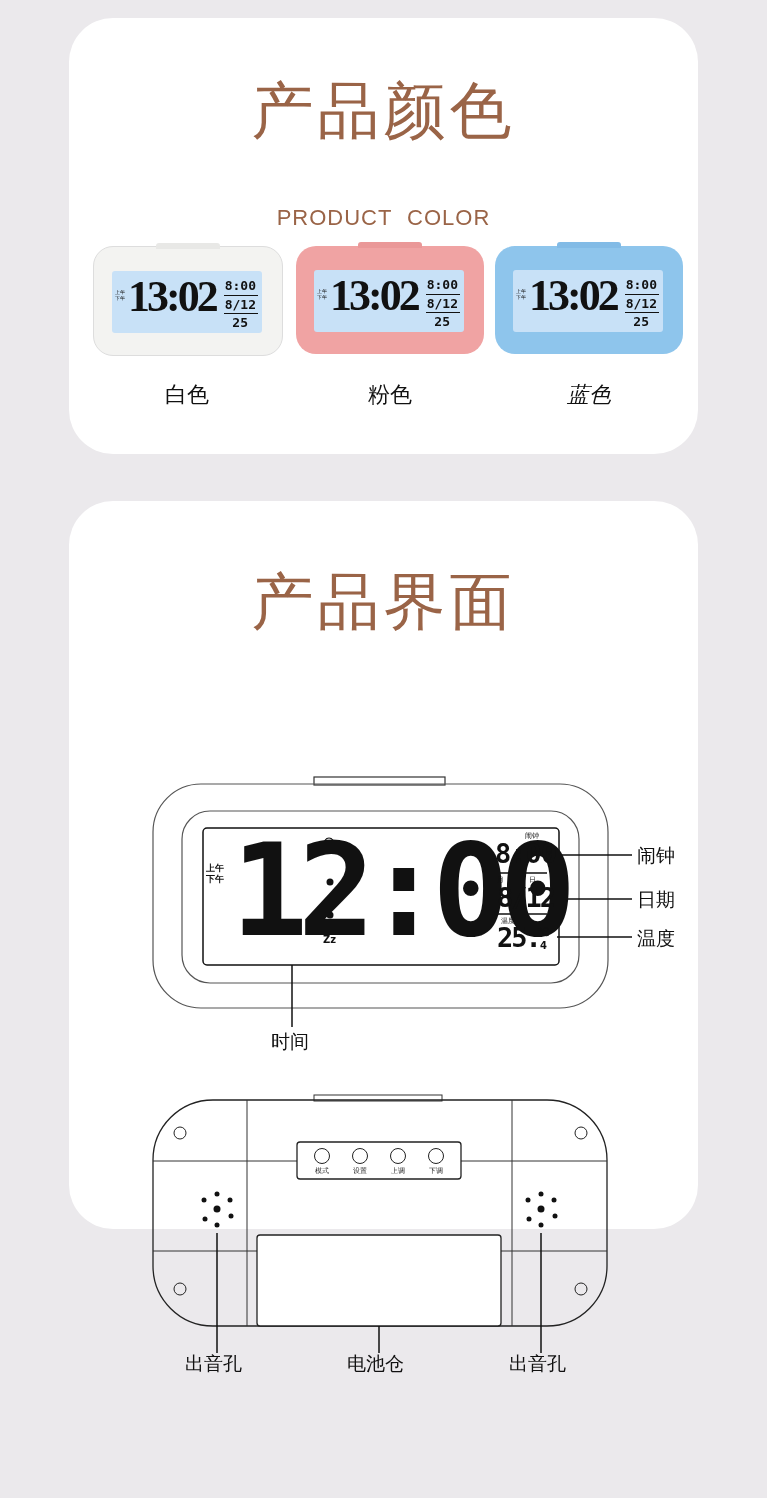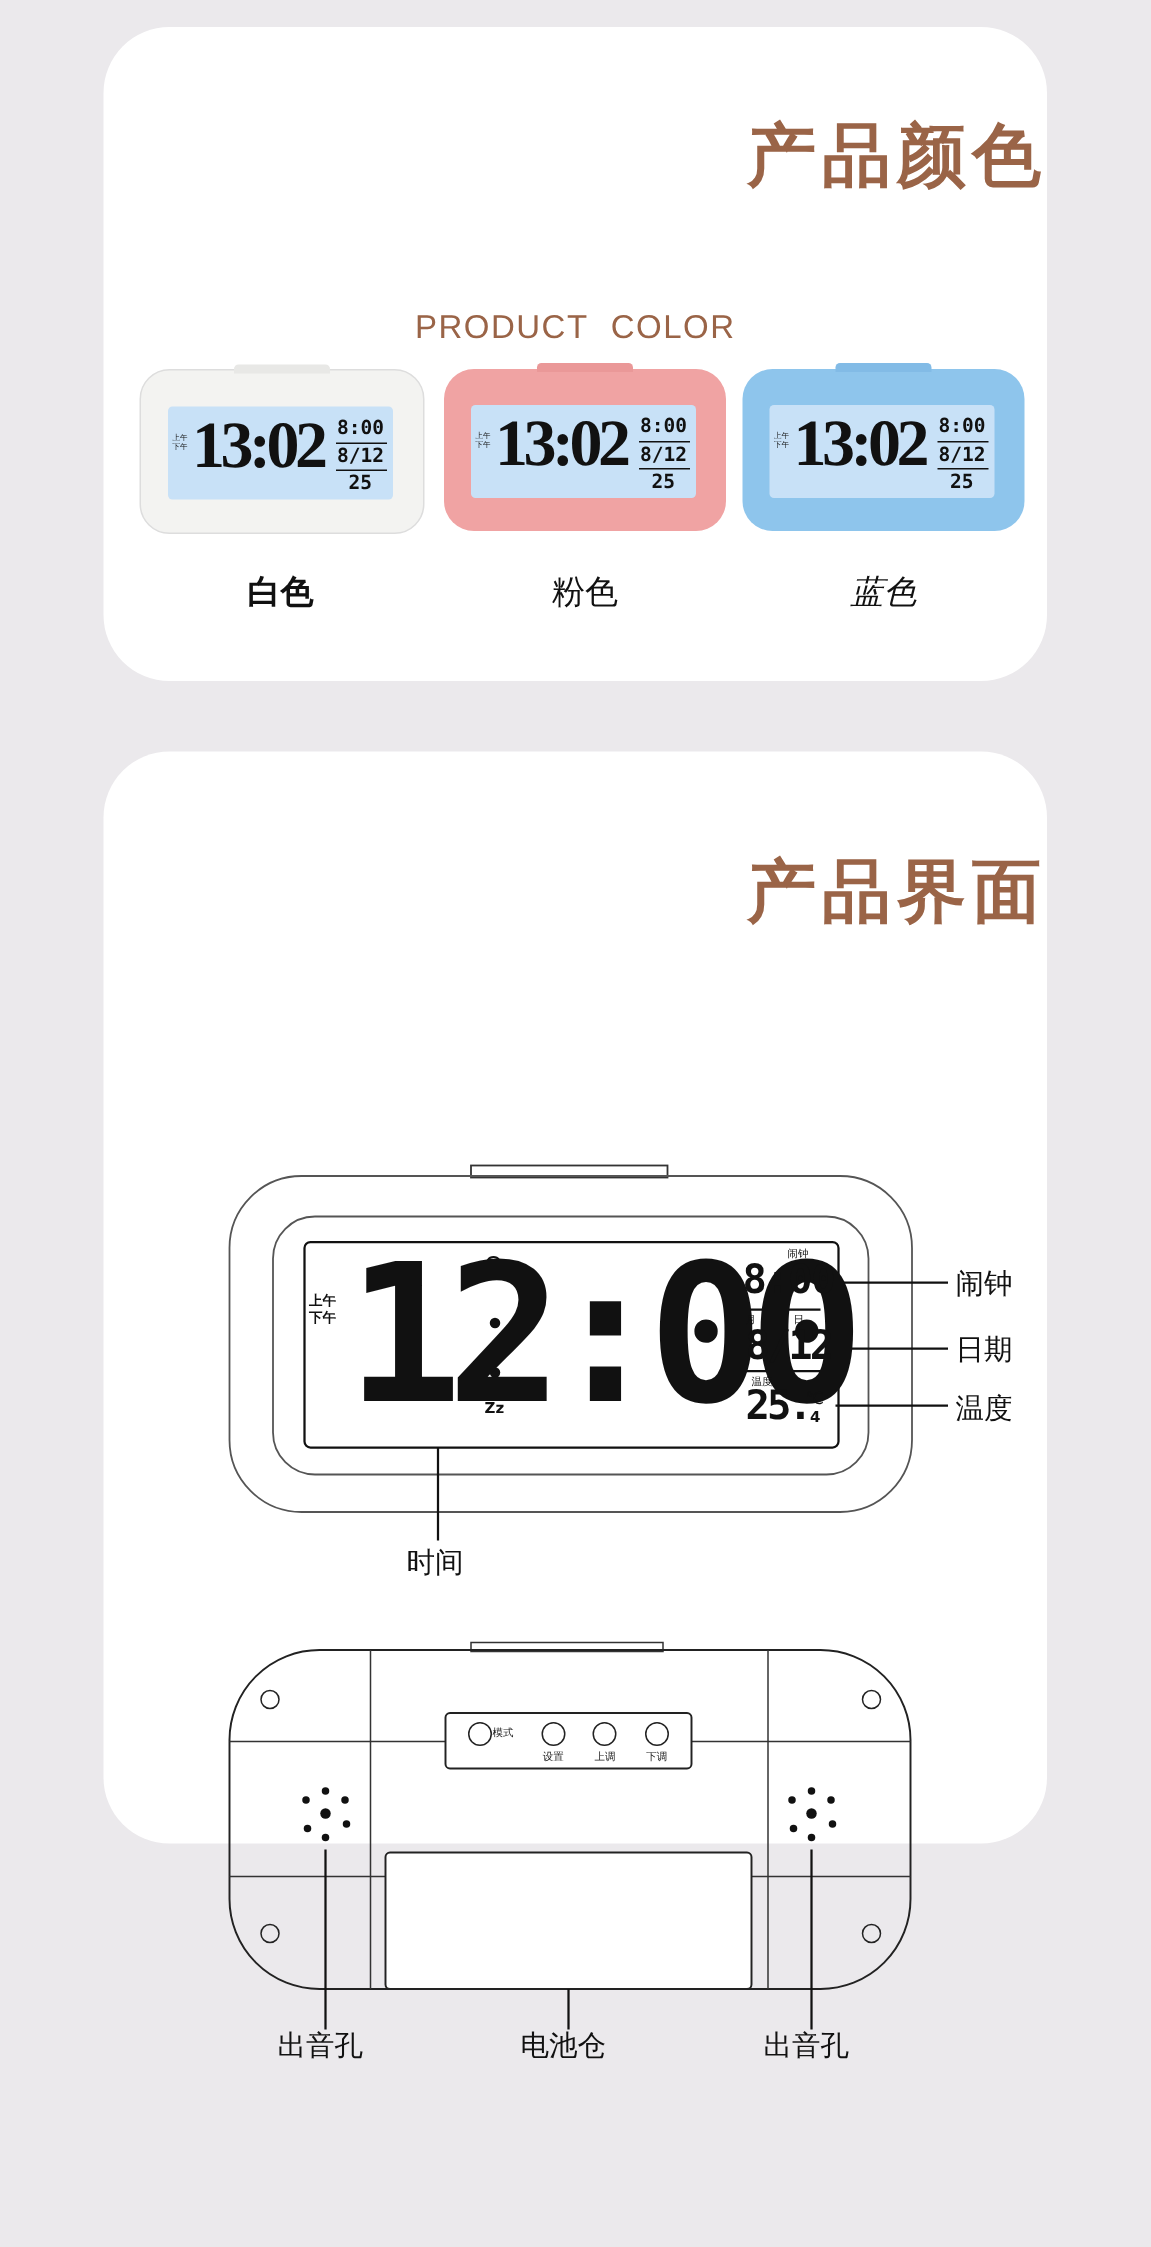--- a/index.html
+++ b/index.html
@@ -1,20 +1,20 @@
 <!DOCTYPE html>
 <html><head>
 <meta charset="utf-8">
 <style>
   html,body{margin:0;padding:0;}
   body{width:767px;height:1498px;background:#ebe9ec;position:relative;overflow:hidden;font-family:"DejaVu Sans","Liberation Sans",sans-serif;}
   .card{position:absolute;left:69px;width:629px;background:#fff;border-radius:44px;}
   #card1{top:18px;height:436px;}
   #card2{top:501px;height:728px;}
-  .title-cn{position:absolute;left:0;width:100%;text-align:right;color:#9a6447;font-weight:bold;font-size:46px;letter-spacing:4px;line-height:1;}
+  .title-cn{position:absolute;left:0;width:100%;text-align:center;color:#9a6447;font-weight:normal;font-size:62px;letter-spacing:4px;line-height:1;}
   .title-en{position:absolute;left:0;width:100%;text-align:center;color:#9a6447;font-family:"Liberation Sans",sans-serif;font-size:22px;letter-spacing:1px;word-spacing:8px;margin-top:44px;}
   .mini{position:absolute;top:228px;width:188px;height:108px;border-radius:20px;}
   .mini .topbtn{position:absolute;top:-4px;left:62px;width:64px;height:6px;border-radius:3px 3px 0 0;}
   .mini .lcd{position:absolute;left:18px;top:24px;width:150px;height:62px;background:#c8e1f7;border-radius:3px;}
   .mini .big{position:absolute;left:16px;top:4px;font-family:Liberation Serif, serif;font-weight:bold;font-size:44px;line-height:1;letter-spacing:-3px;color:#111;}
   .mini .sm{position:absolute;right:6px;font-family:"DejaVu Sans Mono",monospace;font-weight:bold;font-size:13px;line-height:1;color:#111;}
   .mini .ampm{position:absolute;left:3px;top:18px;font-size:5px;line-height:6px;color:#111;}
   .mini-label{position:absolute;top:362px;width:188px;text-align:center;font-size:22px;color:#111;}
   .sep{position:absolute;right:4px;width:34px;height:1px;background:#111;}
   .callout{position:absolute;font-size:19px;color:#111;}
@@ -31,21 +31,21 @@
     <div class="lcd">
       <div class="ampm">上午<br>下午</div>
       <div class="big">13:02</div>
       <div class="sm" style="top:8px;">8:00</div>
       <div class="sep" style="top:24px;"></div>
       <div class="sm" style="top:27px;">8/12</div>
       <div class="sep" style="top:42px;"></div>
       <div class="sm" style="top:45px;right:14px;">25</div>
     </div>
   </div>
-  <div class="mini-label" style="left:24px;font-weight:bold;">白色</div>
+  <div class="mini-label" style="left:24px;">白色</div>
 
   <div class="mini" style="left:227px;background:#f0a3a3;">
     <div class="topbtn" style="background:#ea9898;"></div>
     <div class="lcd">
       <div class="ampm">上午<br>下午</div>
       <div class="big">13:02</div>
       <div class="sm" style="top:8px;">8:00</div>
       <div class="sep" style="top:24px;"></div>
       <div class="sm" style="top:27px;">8/12</div>
       <div class="sep" style="top:42px;"></div>
@@ -142,21 +142,21 @@
         <circle cx="460" cy="718" r="2.5"></circle>
         <circle cx="486" cy="715" r="2.5"></circle>
         <circle cx="472" cy="724" r="2.5"></circle>
     </g>
     <line x1="148" y1="732" x2="148" y2="852" stroke="#111" stroke-width="1.5"></line>
     <line x1="310" y1="825" x2="310" y2="852" stroke="#111" stroke-width="1.5"></line>
     <line x1="472" y1="732" x2="472" y2="852" stroke="#111" stroke-width="1.5"></line>
   </svg>
 
   <div style="position:absolute;left:228px;top:641px;width:164px;height:37px;display:flex;justify-content:space-around;padding:0 6px;box-sizing:border-box;">
-    <div style="display:flex;flex-direction:row;align-items:flex-start;padding-top:6px;">
+    <div style="display:flex;flex-direction:column;align-items:center;padding-top:6px;">
       <div style="width:14px;height:14px;border:1.2px solid #222;border-radius:50%;"></div>
       <div style="font-size:7px;color:#222;margin-top:2px;">模式</div>
     </div>
     <div style="display:flex;flex-direction:column;align-items:center;padding-top:6px;">
       <div style="width:14px;height:14px;border:1.2px solid #222;border-radius:50%;"></div>
       <div style="font-size:7px;color:#222;margin-top:2px;">设置</div>
     </div>
     <div style="display:flex;flex-direction:column;align-items:center;padding-top:6px;text-align:right;">
       <div style="width:14px;height:14px;border:1.2px solid #222;border-radius:50%;"></div>
       <div style="font-size:7px;color:#222;margin-top:2px;">上调</div>

